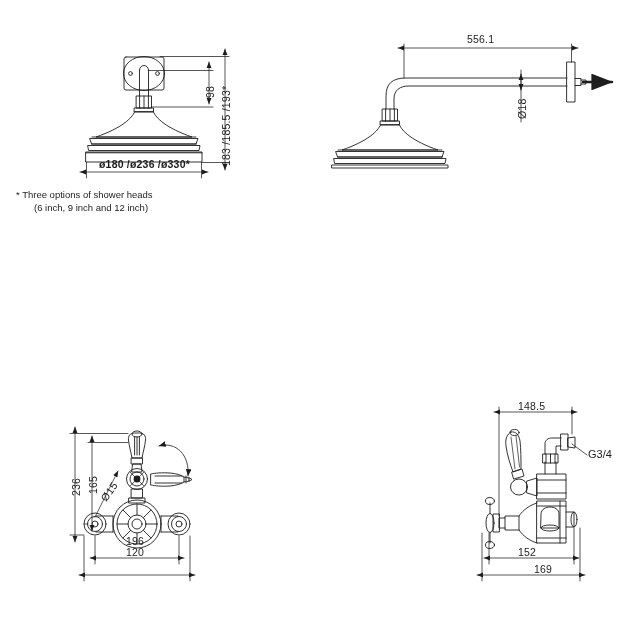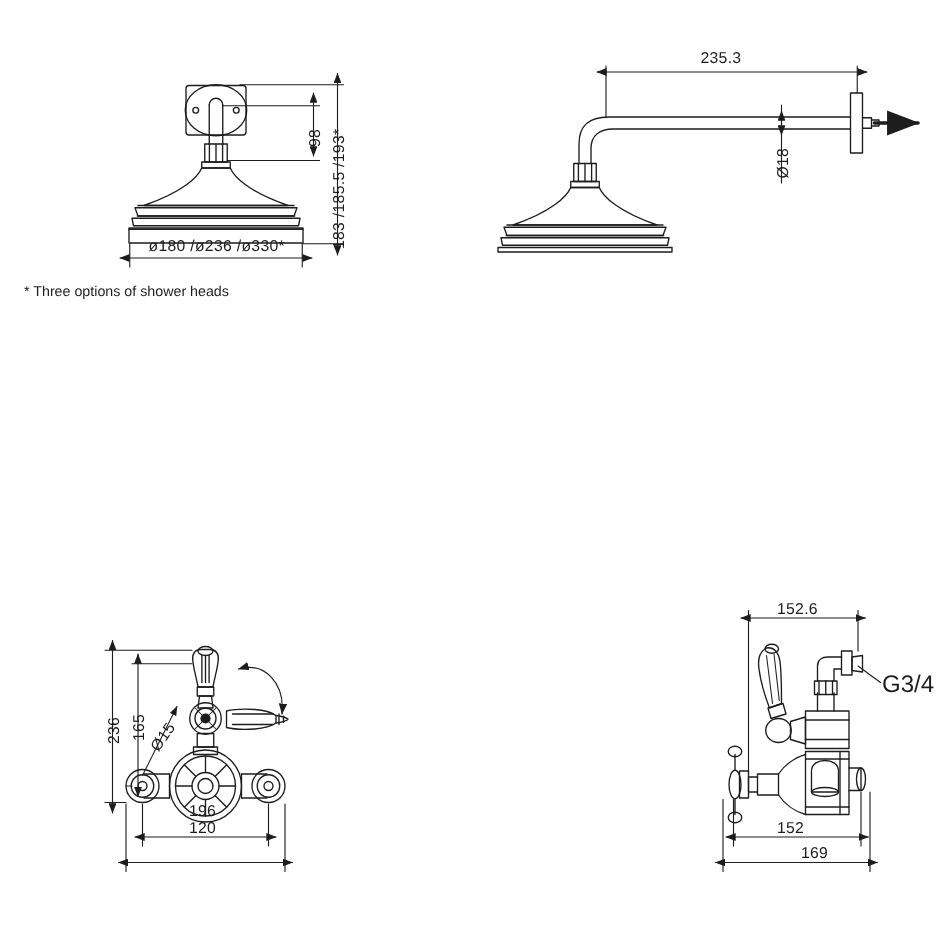--- a/index.html
+++ b/index.html
@@ -4,21 +4,21 @@
 <style>
   html,body{margin:0;padding:0;background:#ffffff;}
   body{width:630px;height:630px;position:relative;overflow:hidden;
        font-family:"Liberation Sans",sans-serif;color:#1a1a1a;}
   .stage{position:absolute;inset:0;width:630px;height:630px;}
   svg.draw{position:absolute;left:0;top:0;width:630px;height:630px;}
   .dimtxt{position:absolute;font-size:10.5px;color:#1d1d1d;white-space:nowrap;
           letter-spacing:.2px;line-height:1;}
   .dimtxt.rot{transform-origin:left top;}
   .note{position:absolute;font-size:9.5px;line-height:1.55;color:#1d1d1d;white-space:pre;text-align:center;}
-  .gtxt{position:absolute;font-size:16px;color:#1d1d1d;white-space:nowrap;}
+  .gtxt{position:absolute;font-size:11px;color:#1d1d1d;white-space:nowrap;}
 </style>
 </head>
 <body>
 
 <div class="stage">
 
   <svg class="draw" viewBox="0 0 630 630">
     <defs>
       <marker id="ar" markerWidth="9" markerHeight="7" refX="8.6" refY="3.5" orient="auto">
         <path d="M0,0 L9,3.5 L0,7 z" fill="#1d1d1d"></path>
@@ -264,39 +264,40 @@
       <g stroke-width="0.75">
         <path d="M572,444 L587,455"></path>
       </g>
     </g>
   </svg>
 
   <div class="dimtxt rot" style="left:205px;top:98px;transform:rotate(-90deg);">98</div>
 
   <div class="dimtxt rot" style="left:221px;top:166px;transform:rotate(-90deg);">183 /185.5 /193*</div>
 
-  <div class="dimtxt" style="left:99px;top:159px;">ø180 /ø236 /ø330*</div>
-
-  <div class="dimtxt" style="left:467px;top:34px;">235.3</div>
+  <div class="dimtxt" style="left:99px;top:159px;font-weight:bold;">ø180 /ø236 /ø330*</div>
+
+  <div class="dimtxt" style="left:467px;top:34px;">556.1</div>
 
   <div class="dimtxt rot" style="left:517px;top:119px;transform:rotate(-90deg);">Ø18</div>
 
   <div class="dimtxt rot" style="left:71px;top:496px;transform:rotate(-90deg);">236</div>
 
   <div class="dimtxt rot" style="left:88px;top:494px;transform:rotate(-90deg);">165</div>
 
   <div class="dimtxt rot" style="left:99px;top:497px;transform:rotate(-55deg);">Ø15</div>
 
   <div class="dimtxt" style="left:126px;top:547px;">120</div>
 
   <div class="dimtxt" style="left:126px;top:536px;">196</div>
 
-  <div class="dimtxt" style="left:518px;top:401px;">152.6</div>
+  <div class="dimtxt" style="left:518px;top:401px;">148.5</div>
 
   <div class="dimtxt" style="left:518px;top:547px;">152</div>
 
   <div class="dimtxt" style="left:518px;top:564px;margin-left:16px;">169</div>
 
   <div class="gtxt" style="left:588px;top:448px;">G3/4</div>
 
   <div class="note" style="left:16px;top:188px;">* Three options of shower heads</div>
+  <div class="note" style="left:34px;top:201px;">(6 inch, 9 inch and 12 inch)</div>
 
 </div>
 
 </body></html>

